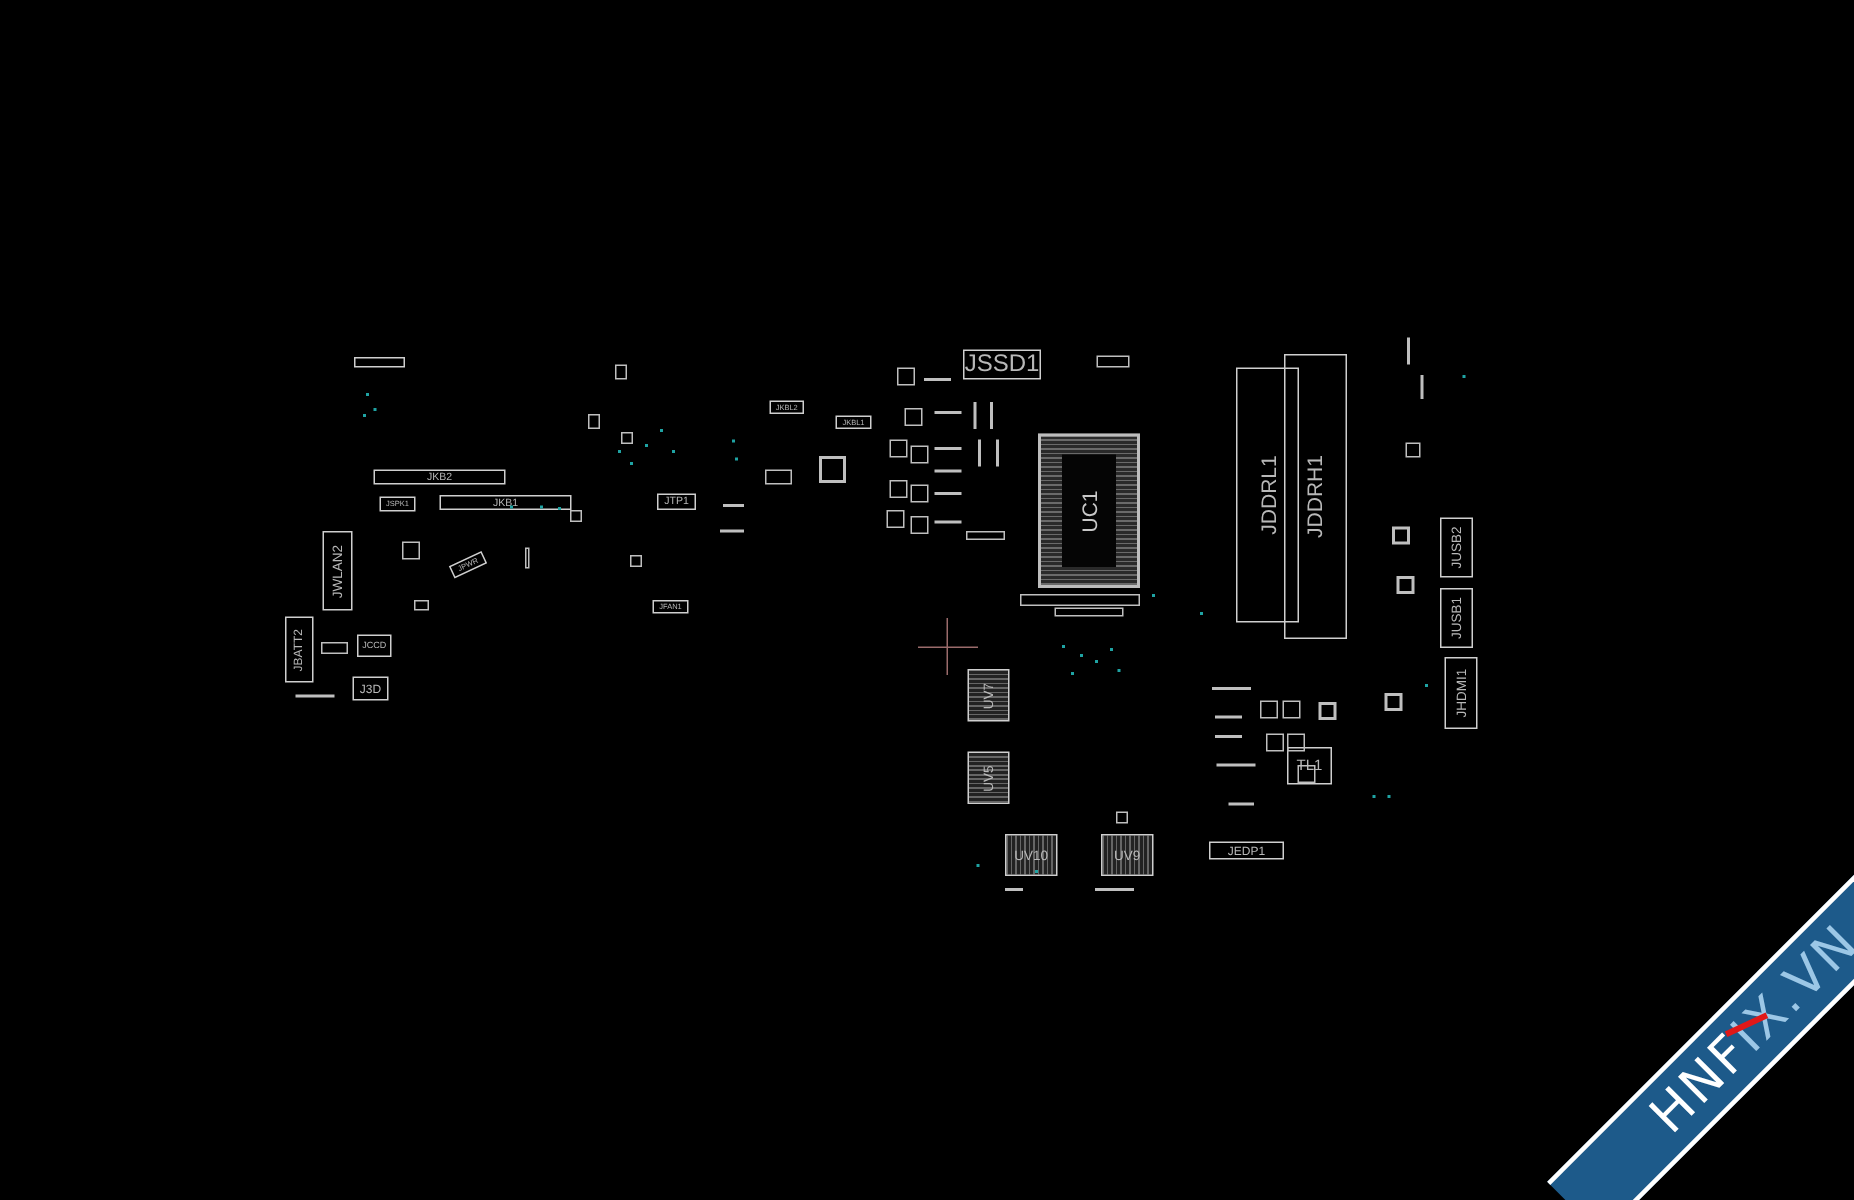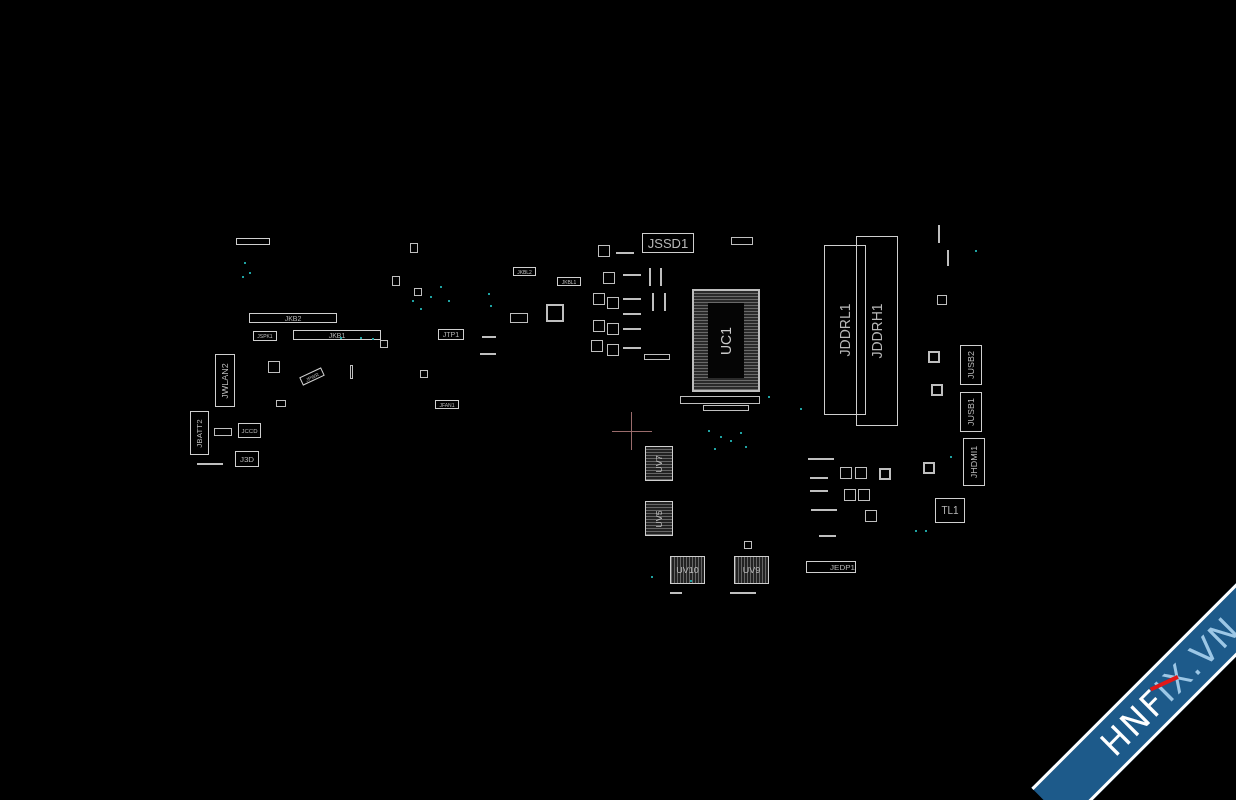--- a/index.html
+++ b/index.html
@@ -90,21 +90,21 @@
   <div class="smd" style="left:664px;top:293px;width:2px;height:18px;"></div>
   <div class="smd" style="left:480px;top:353px;width:16px;height:2px;"></div>
   <div class="smd" style="left:482px;top:336px;width:14px;height:2px;"></div>
   <div class="smd" style="left:410px;top:243px;width:8px;height:10px;"></div>
   <div class="smd" style="left:392px;top:276px;width:8px;height:10px;"></div>
   <div class="smd" style="left:414px;top:288px;width:8px;height:8px;"></div>
   <div class="smd" style="left:420px;top:370px;width:8px;height:8px;"></div>
   <div class="smd" style="left:380px;top:340px;width:8px;height:8px;"></div>
   <div class="smd" style="left:350px;top:365px;width:3px;height:14px;"></div>
 
-  <div class="comp" style="left:642px;top:233px;width:52px;height:20px;font-size:13px;">
+  <div class="comp" style="left:642px;top:233px;width:52px;height:20px;font-size:16px;">
       <span>JSSD1</span>
     </div>
   <div class="smd" style="left:731px;top:237px;width:22px;height:8px;"></div>
 
   <div class="chip" style="left:692px;top:289px;width:68px;height:103px;">
     <div class="core" style="left:14px;top:12px;width:36px;height:75px;">
         <span style="transform:rotate(-90deg);font-size:14px;">UC1</span>
       </div>
   </div>
   <div class="smd" style="left:644px;top:354px;width:26px;height:6px;"></div>
@@ -139,24 +139,24 @@
     </div>
   <div class="comp v" style="left:645px;top:501px;width:28px;height:35px;font-size:9px;background:repeating-linear-gradient(0deg,#666 0 1px,#222 1px 3px);">
       <span>UV5</span>
     </div>
   <div class="comp" style="left:670px;top:556px;width:35px;height:28px;font-size:9px;background:repeating-linear-gradient(90deg,#666 0 1px,#222 1px 3px);">
       <span>UV10</span>
     </div>
   <div class="comp" style="left:734px;top:556px;width:35px;height:28px;font-size:9px;background:repeating-linear-gradient(90deg,#666 0 1px,#222 1px 3px);">
       <span>UV9</span>
     </div>
-  <div class="comp" style="left:935px;top:498px;width:30px;height:25px;font-size:10px;">
+  <div class="comp" style="left:858px;top:498px;width:30px;height:25px;font-size:10px;">
       <span>TL1</span>
     </div>
-  <div class="comp" style="left:806px;top:561px;width:50px;height:12px;font-size:8px;justify-content:flex-end;">
+  <div class="comp" style="left:806px;top:561px;width:50px;height:12px;font-size:8px;">
       <span>JEDP1</span>
     </div>
   <div class="smd" style="left:808px;top:458px;width:26px;height:2px;"></div>
   <div class="smd" style="left:810px;top:477px;width:18px;height:2px;"></div>
   <div class="smd" style="left:810px;top:490px;width:18px;height:2px;"></div>
   <div class="smd" style="left:811px;top:509px;width:26px;height:2px;"></div>
   <div class="smd" style="left:819px;top:535px;width:17px;height:2px;"></div>
   <div class="smd" style="left:840px;top:467px;width:12px;height:12px;"></div>
   <div class="smd" style="left:855px;top:467px;width:12px;height:12px;"></div>
   <div class="smd" style="left:844px;top:489px;width:12px;height:12px;"></div>

